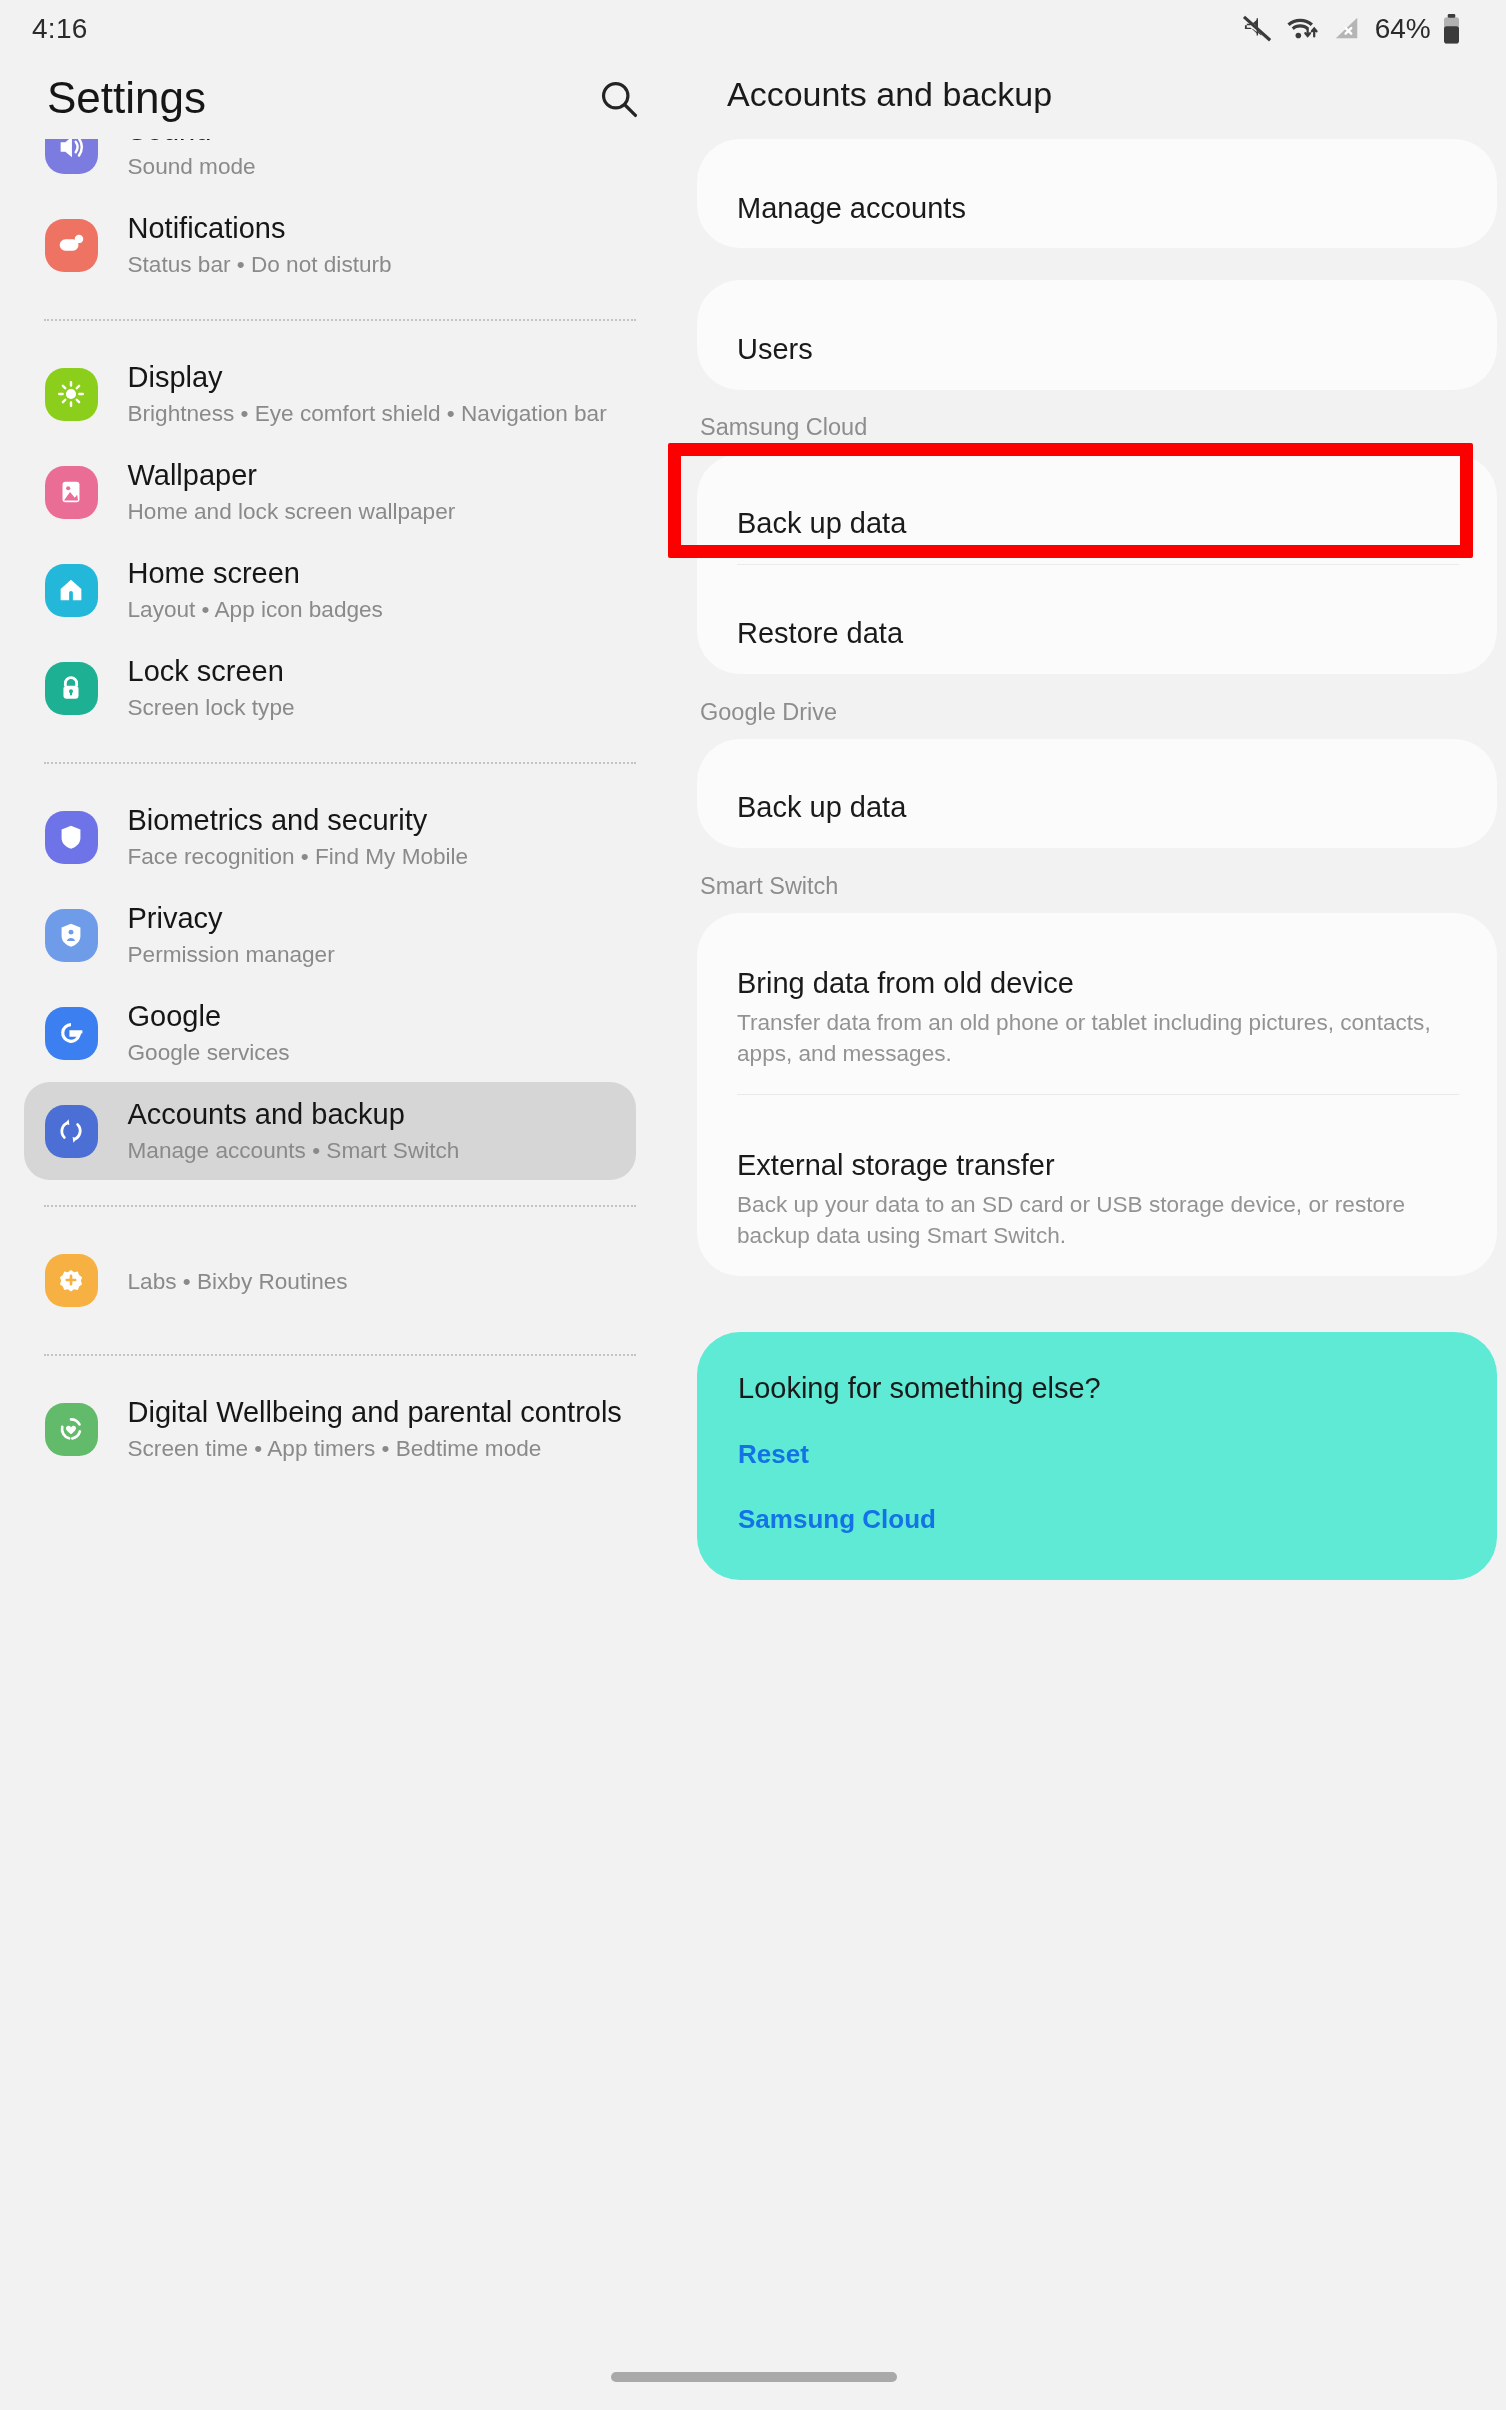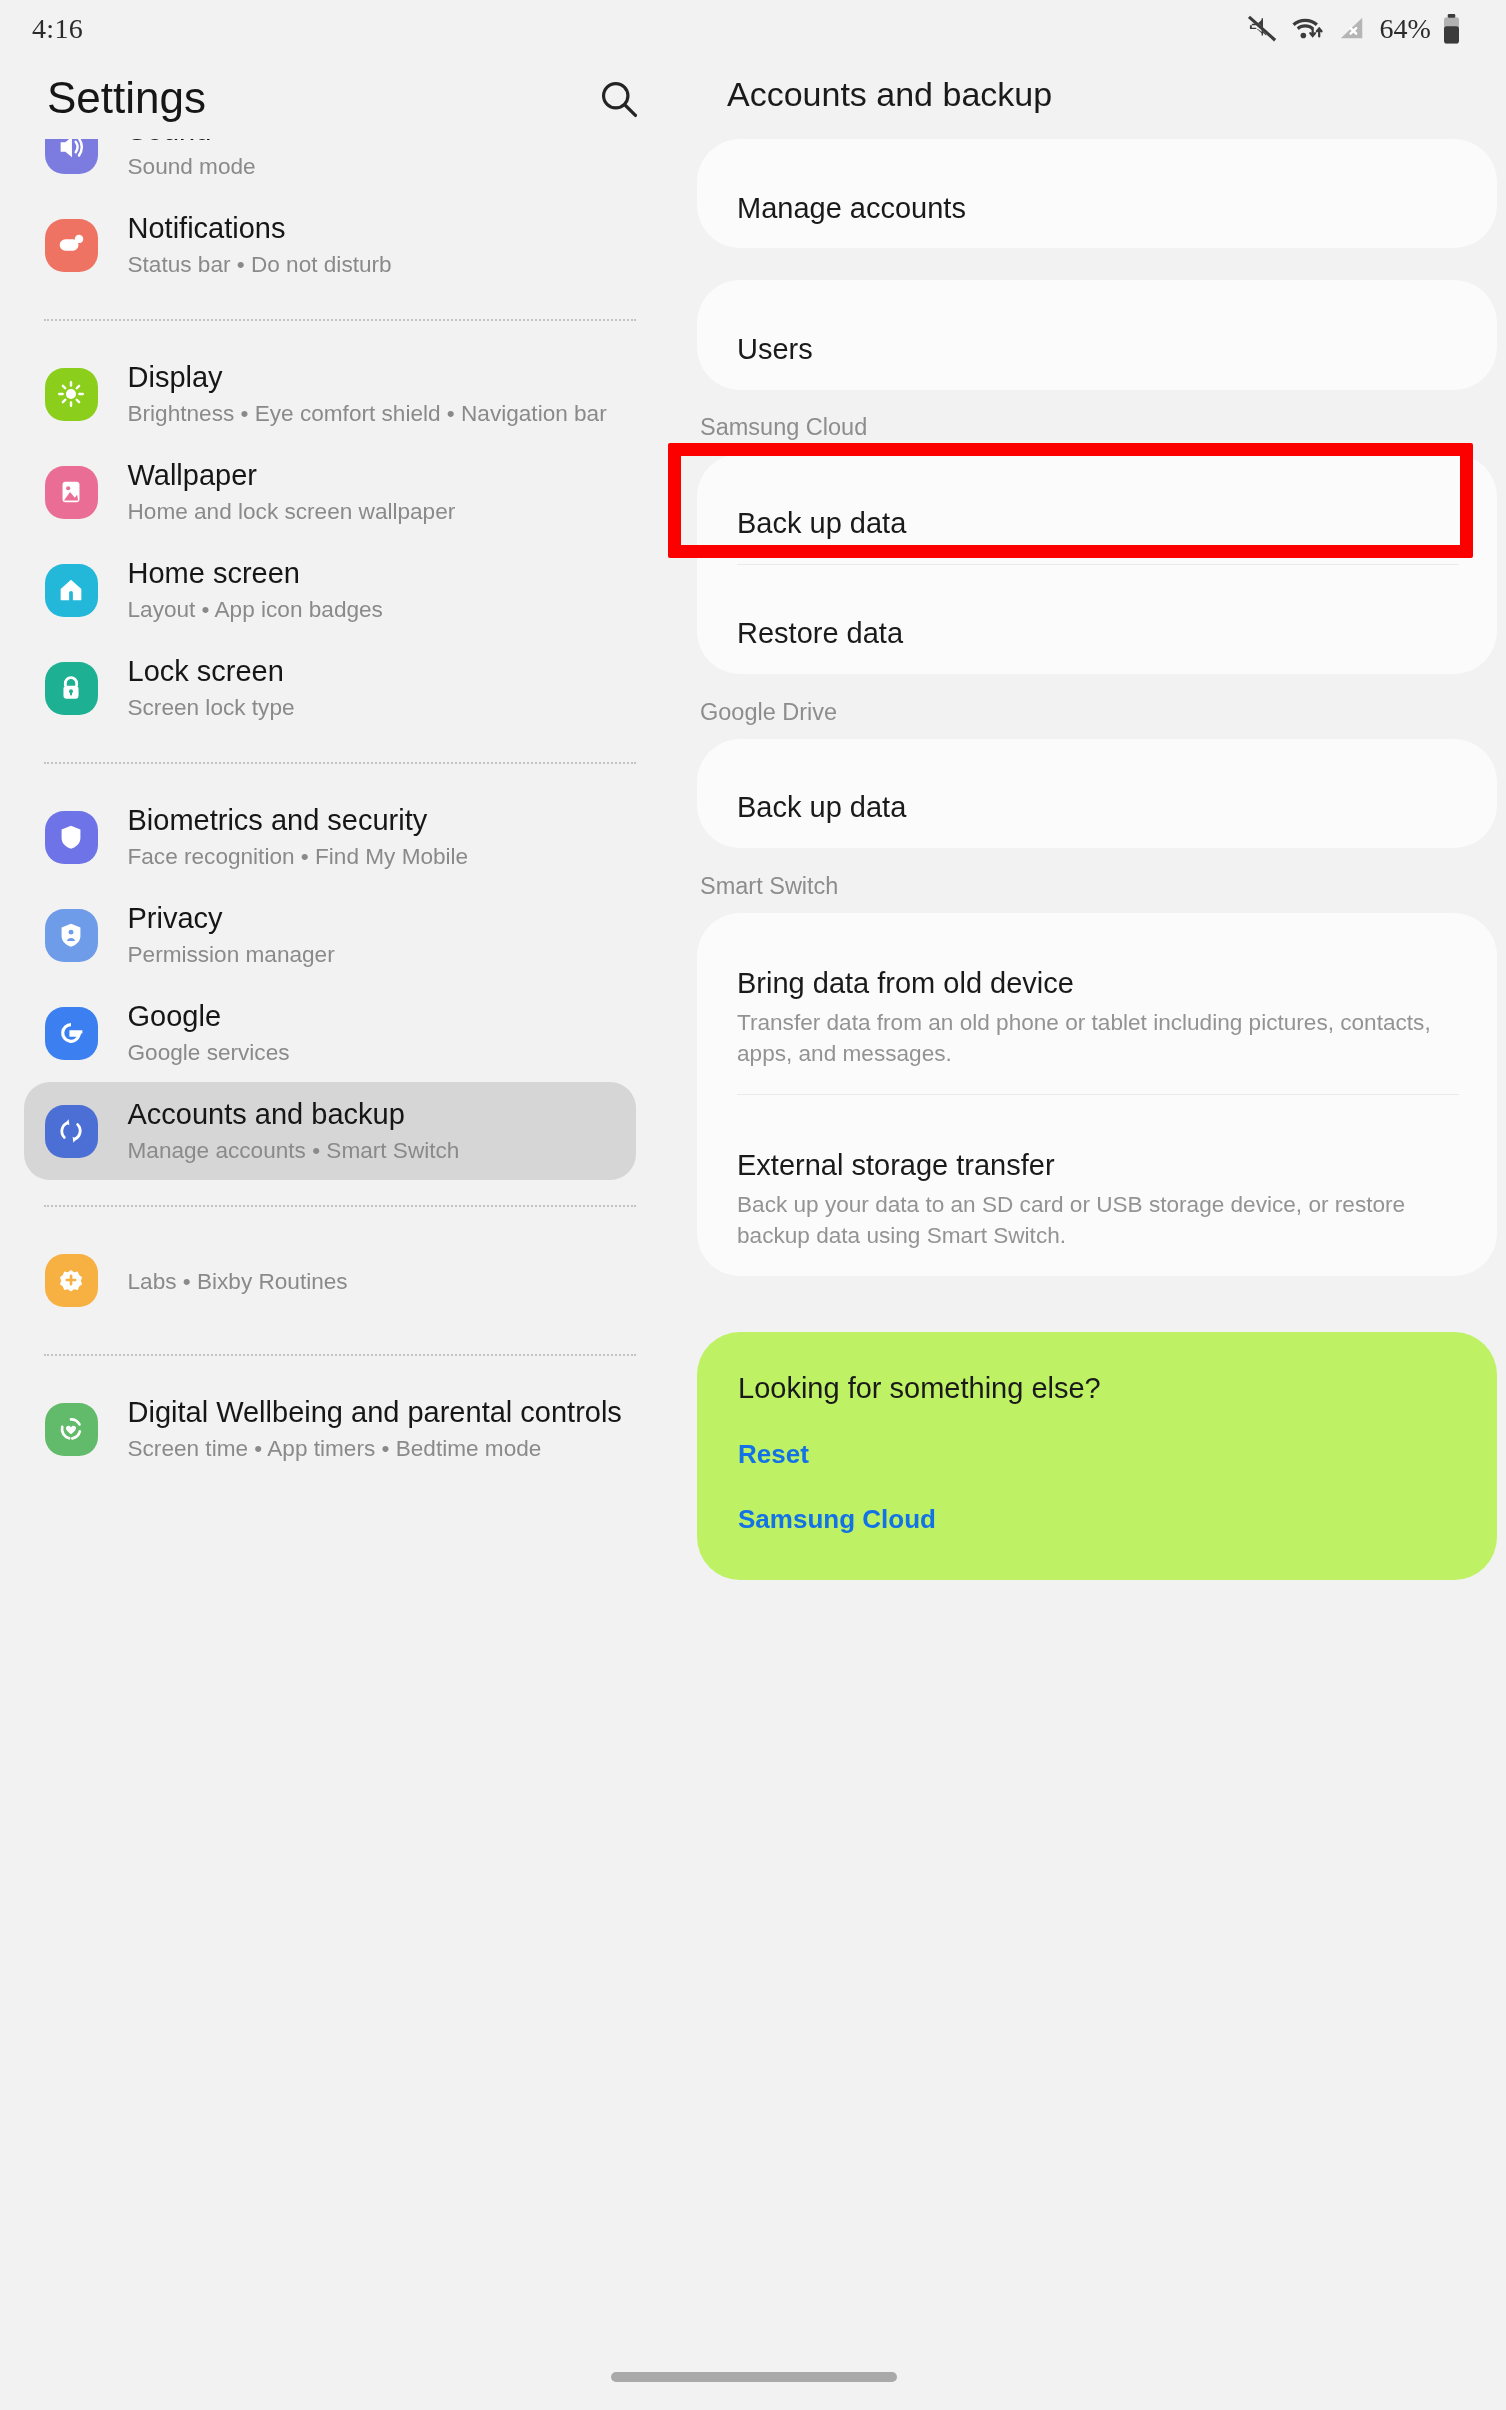--- a/index.html
+++ b/index.html
@@ -9,21 +9,20 @@
     font-family: "Liberation Sans", sans-serif;
     overflow: hidden;
   }
   .screen { position: relative; width: 1507px; height: 2411px; background: #f2f2f2; }
 
   
   .statusbar {
     position: absolute; top: 0; left: 0; width: 1490px; height: 58px;
     display: flex; align-items: center; justify-content: space-between;
     padding: 0 28px 0 32px;
-    font-family: Liberation Serif, serif;
   }
   .status-time { font-size: 28px; color: #2b2b2b; letter-spacing: 0.3px; }
   .status-right { display: flex; align-items: center; gap: 12.2px; }
   .status-right svg { display: block; }
   .batt-pct { font-size: 28px; color: #2b2b2b; margin-right: -1.9px; }
 
   
   .header { position: absolute; top: 58px; left: 0; width: 1507px; height: 81px; }
   .hdr-settings {
     position: absolute; left: 47px; top: 15px;
@@ -95,21 +94,21 @@
   
   .hl-wrap { position: relative; }
   .hl-box {
     position: absolute; left: 9.4px; top: -11.3px; width: 805px; height: 115px;
     border: 13px solid #fc0000; border-radius: 1.9px;
     pointer-events: none; z-index: 5;
   }
 
   
   .sugg {
-    background: #bef264; border-radius: 43px;
+    background: #5eead4; border-radius: 43px;
     margin: 56px 9.4px 0 38px; padding: 40px 41px 45px 41px;
   }
   .sugg-title { font-size: 29px; color: #1a1a1a; }
   .sugg-link {
     font-size: 26px; color: #1373e6; font-weight: bold;
     margin-top: 34px; cursor: pointer;
   }
 
   
   .navbar {

